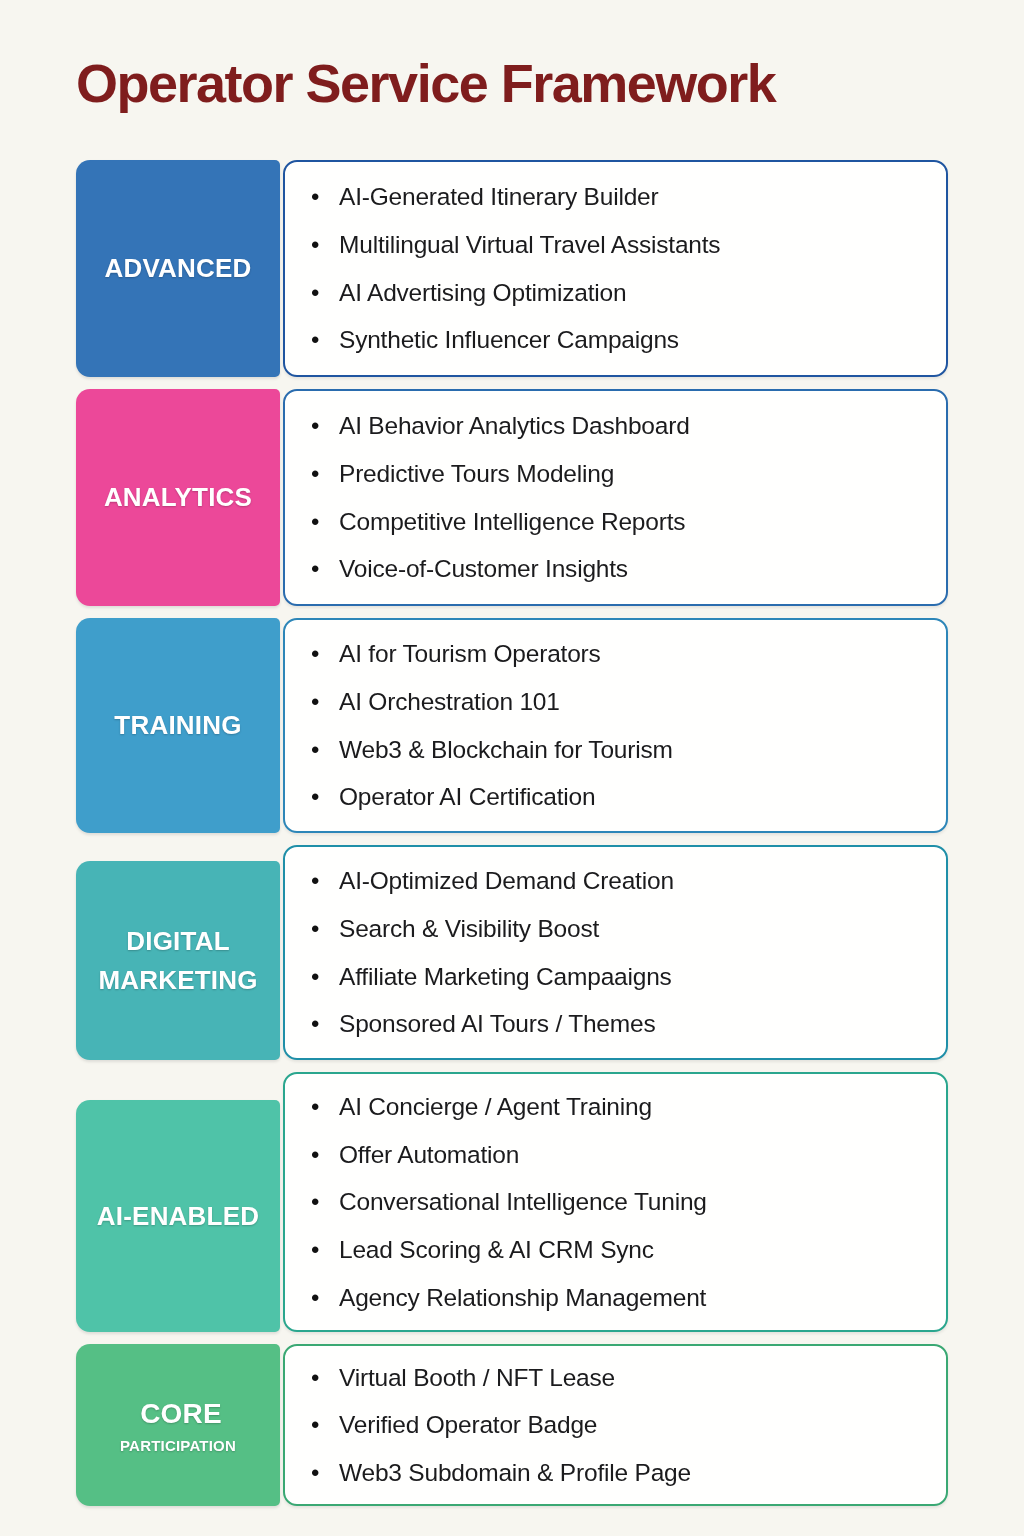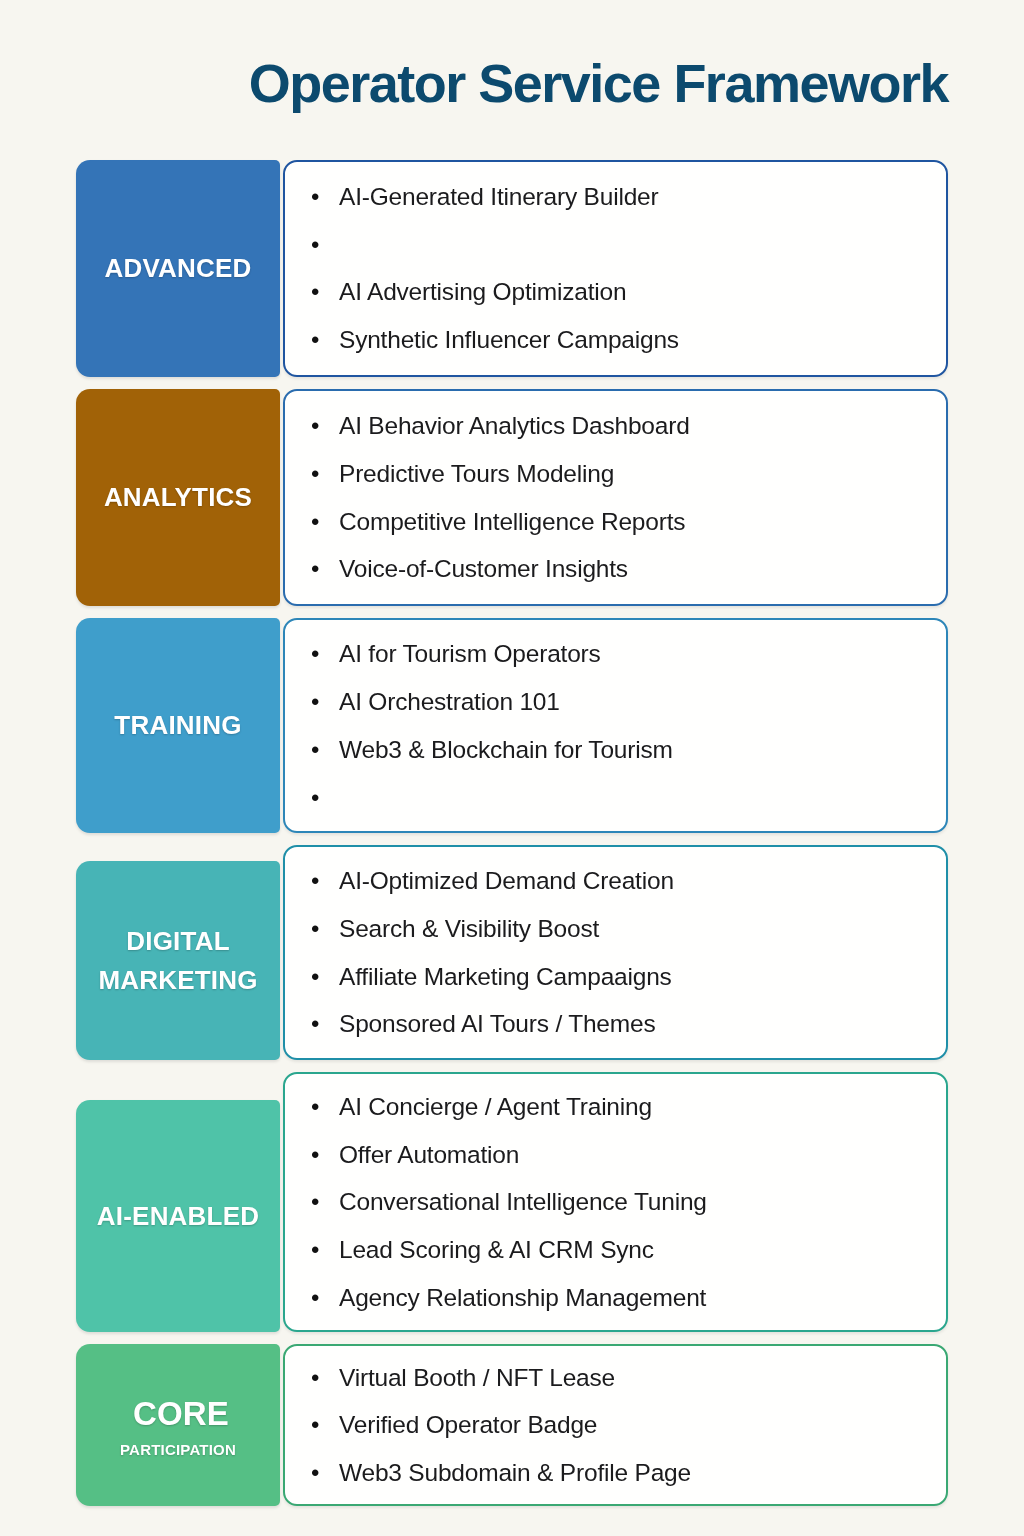--- a/index.html
+++ b/index.html
@@ -6,25 +6,25 @@
   body{
     width:1024px;height:1536px;
     background:#f7f6f0;
     font-family:"Liberation Sans", sans-serif;
     color:#141414;
     overflow:hidden;
   }
   .page{box-sizing:border-box;width:1024px;height:1536px;padding:52px 76px 0 76px;}
   h1.title{
     margin:0 0 46px 0;
-    text-align:right;
+    text-align:left;
     font-size:54px;
     font-weight:800;
     letter-spacing:-1.5px;
-    color:#0c4a6e;
+    color:#7f1d1d;
     line-height:1.15;
   }
   .card{
     display:flex;
     align-items:stretch;
     margin-bottom:12px;
   }
   .h217{height:217px}
   .h215{height:215px}
   .h260{height:260px}
@@ -41,21 +41,21 @@
     text-align:center;
     font-weight:700;
     font-size:26px;
     letter-spacing:0.2px;
     text-shadow:0 1px 2px rgba(0,0,0,0.22);
     box-shadow:0 2px 3px rgba(0,0,0,0.10);
     z-index:2;
   }
   .card-label .label-line{display:block;line-height:1.5;}
   .card-label .label-line:empty{display:none;}
-  .card-core .line1{font-size:33px;margin-left:6px;}
+  .card-core .line1{font-size:28px;margin-left:6px;}
   .card-core .line2{font-size:15px;letter-spacing:0.2px;}
   .card-panel{
     flex:1 1 auto;
     margin-left:3px;
     background:#fffffe;
     border:2.5px solid #555;
     border-radius:14px;
     box-sizing:border-box;
     display:flex;
     flex-direction:column;
@@ -93,35 +93,36 @@
       <span class="label-line line1">ADVANCED</span>
     </div>
     <div class="card-panel" style="border-color: rgb(31, 85, 160);">
       <ul class="bullets">
         <li>
             <span class="dot">•</span>
             <span class="item-text">AI-Generated Itinerary Builder</span>
           </li>
         <li>
             <span class="dot">•</span>
+            <span class="item-text">Multilingual Virtual Travel Assistants</span>
           </li>
         <li>
             <span class="dot">•</span>
             <span class="item-text">AI Advertising Optimization</span>
           </li>
         <li>
             <span class="dot">•</span>
             <span class="item-text">Synthetic Influencer Campaigns</span>
           </li>
       </ul>
     </div>
   </div>
 
   <div class="card h217">
-    <div class="card-label" style="background-color: #a16207; text-align: right;">
+    <div class="card-label" style="background-color: #ec4899; text-align: right;">
       <span class="label-line line1">ANALYTICS</span>
     </div>
     <div class="card-panel" style="border-color: rgb(42, 108, 174);">
       <ul class="bullets">
         <li>
             <span class="dot">•</span>
             <span class="item-text">AI Behavior Analytics Dashboard</span>
           </li>
         <li>
             <span class="dot">•</span>
@@ -152,20 +153,21 @@
         <li>
             <span class="dot">•</span>
             <span class="item-text">AI Orchestration 101</span>
           </li>
         <li>
             <span class="dot">•</span>
             <span class="item-text">Web3 &amp; Blockchain for Tourism</span>
           </li>
         <li>
             <span class="dot">•</span>
+            <span class="item-text">Operator AI Certification</span>
           </li>
       </ul>
     </div>
   </div>
 
   <div class="card h215">
     <div class="card-label" style="background-color: rgb(71, 180, 182); margin-top: 16px;">
       <span class="label-line line1">DIGITAL</span>
       <span class="label-line line2">MARKETING</span>
     </div>

